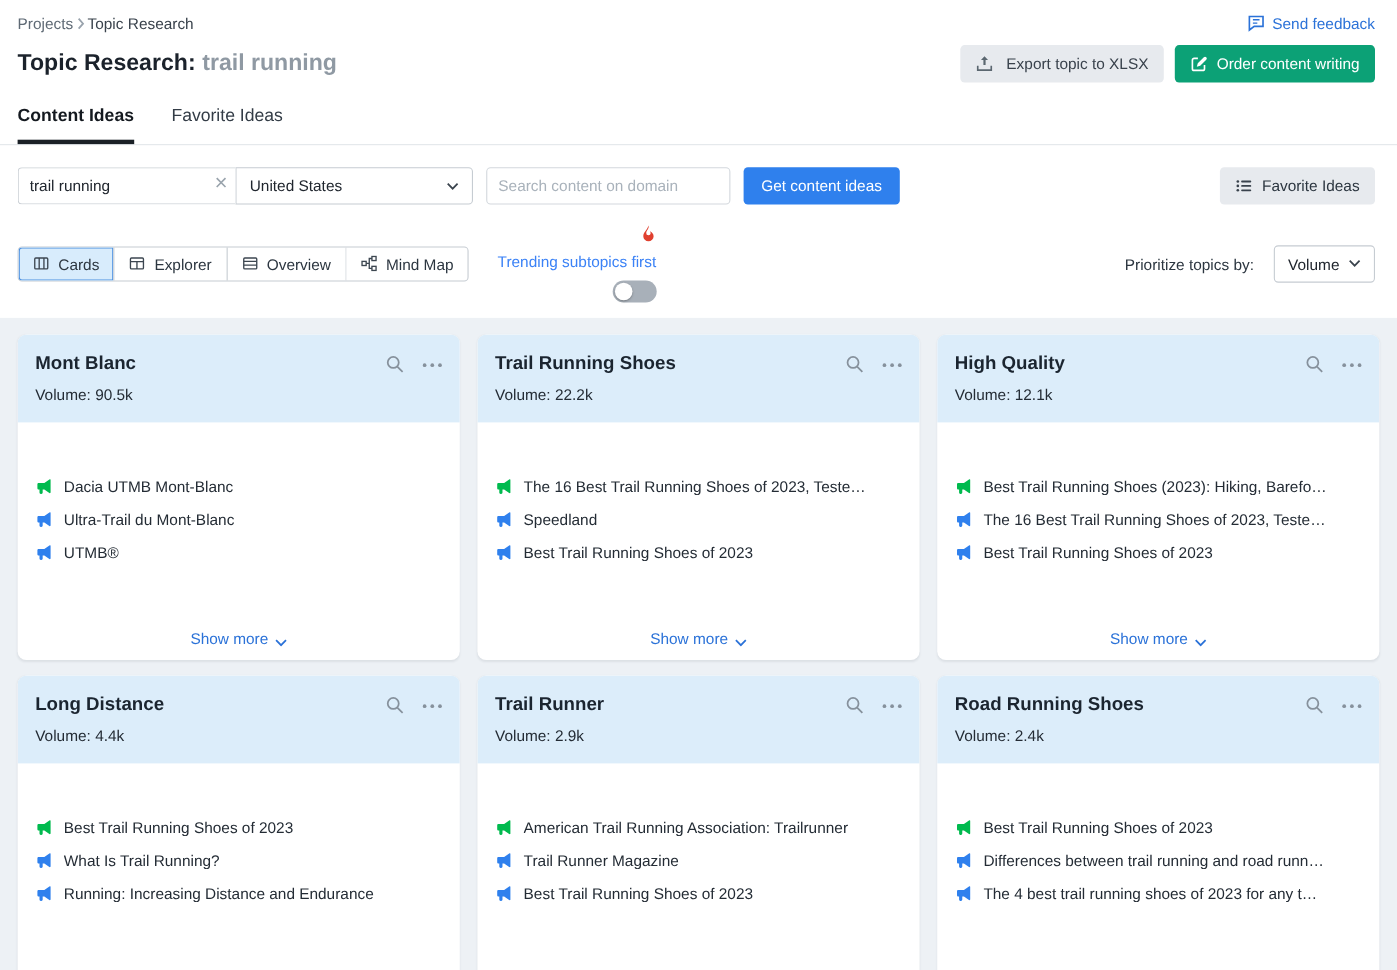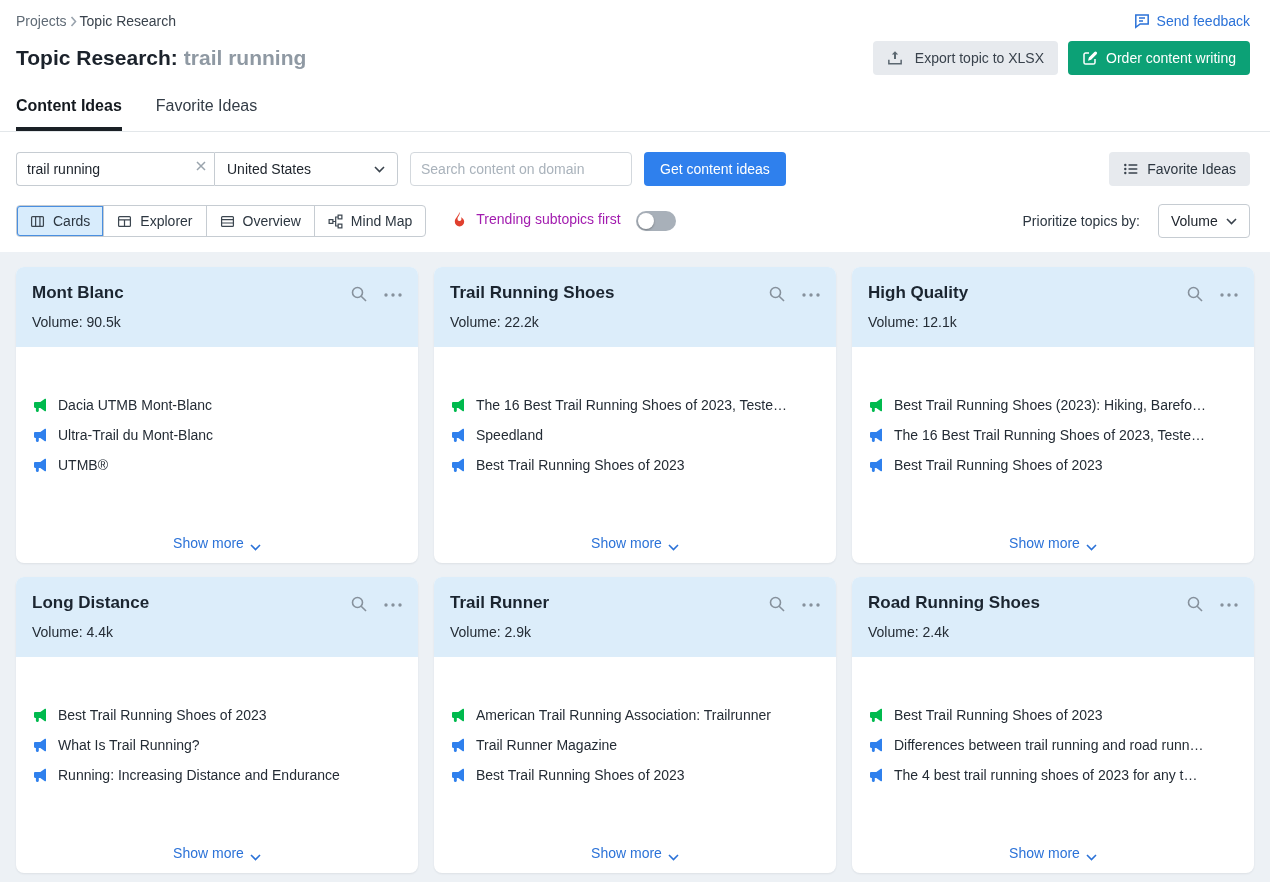--- a/index.html
+++ b/index.html
@@ -36,34 +36,34 @@
   .tab { font-size:16px; color:#333c46; padding:0 0 12px; border-bottom:4px solid transparent; cursor:pointer; }
   .tab.active { font-weight:700; color:#14191f; border-bottom-color:#1a2026; }
 
   
   .search-row { display:flex; align-items:center; margin-top:20px; }
   .joined { display:flex; }
   .query-wrap { position:relative; }
   .query-input { width:198px; height:34px; border:1px solid #c6ccd2; border-right:none; border-radius:4px 0 0 4px; padding:0 28px 0 10px; color:#20262e; }
   .clear-x { position:absolute; right:8px; top:9px; cursor:pointer; line-height:0; }
   .select-box { display:flex; align-items:center; justify-content:space-between; border:1px solid #c6ccd2; background:#fff; height:34px; padding:0 12px; cursor:pointer; color:#20262e; }
-  .country { width:184px; border-radius:0 4px 4px 0;gap:48px; }
+  .country { width:216px; border-radius:0 4px 4px 0;gap:48px; }
   .domain-input { margin-left:12px; width:222px; height:34px; border:1px solid #d3d8dd; border-radius:4px; padding:12px 10px; }
   .domain-input::placeholder { color:#a9b2bb; }
   .btn-blue { margin-left:12px; background:#2f80ed; color:#fff; height:34px; padding:0 16px; border-radius:4px; }
   .fav-btn { margin-left:auto; background:#e7eaee; color:#2c3640; height:34px; }
 
   
   .toolbar-row { display:flex; align-items:center; margin-top:18px; }
   .segmented { display:flex; border:1px solid #c6ccd2; border-radius:4px; height:32px; background:#fff; }
   .seg { display:flex; align-items:center; gap:8px; padding:0 13px; color:#2c3640; border-left:1px solid #c6ccd2; }
   .seg:first-child { border-left:none; border-radius:3px 0 0 3px; }
   .seg:last-child { border-radius:0 3px 3px 0; }
   .seg.active { background:#d8ecfc; box-shadow:inset 0 0 0 1px #4a8fe0; }
-  .trending { display:flex; align-items:flex-start; gap:9px; margin-left:26px; color:#a21caf; }
+  .trending { display:flex; align-items:flex-end; gap:9px; margin-left:26px; color:#3b82f6;flex-direction:column; }
   .toggle { width:40px; height:20px; border-radius:10px; background:#a8b0b9; position:relative; margin-left:6px; cursor:pointer; }
   .toggle .knob { position:absolute; left:2px; top:2px; width:16px; height:16px; border-radius:50%; background:#fff; box-shadow:0 1px 2px rgba(0,0,0,.3); }
   .prioritize { margin-left:auto; display:flex; align-items:center; gap:18px; color:#2c3640; }
   .prio-select { width:92px; border-radius:4px; }
 
   
   .cards-section { flex:1; background:#edf1f5; padding:15px 16px 9px; }
   .grid { display:grid; grid-template-columns:repeat(3,1fr); gap:14px 16px; }
   .card { background:#fff; border-radius:8px; height:296px; display:flex; flex-direction:column; overflow:hidden; box-shadow:0 1px 2px rgba(30,40,50,.08); }
   .card-head { background:#dcedfa; padding:16px 16px 17px; }

